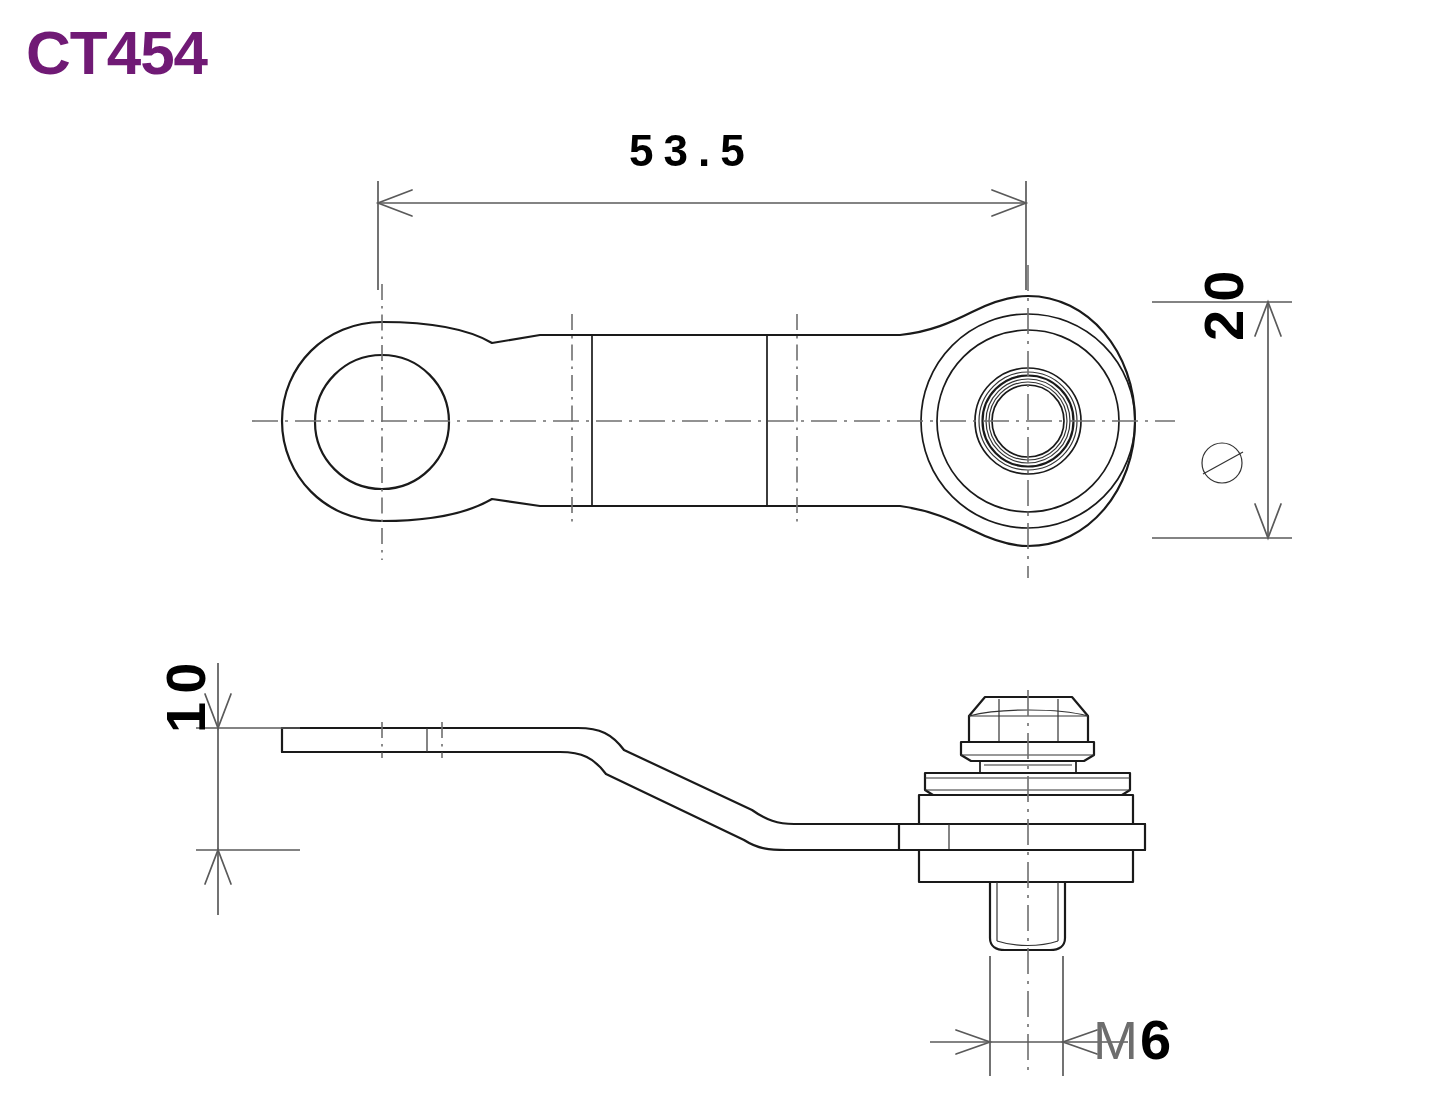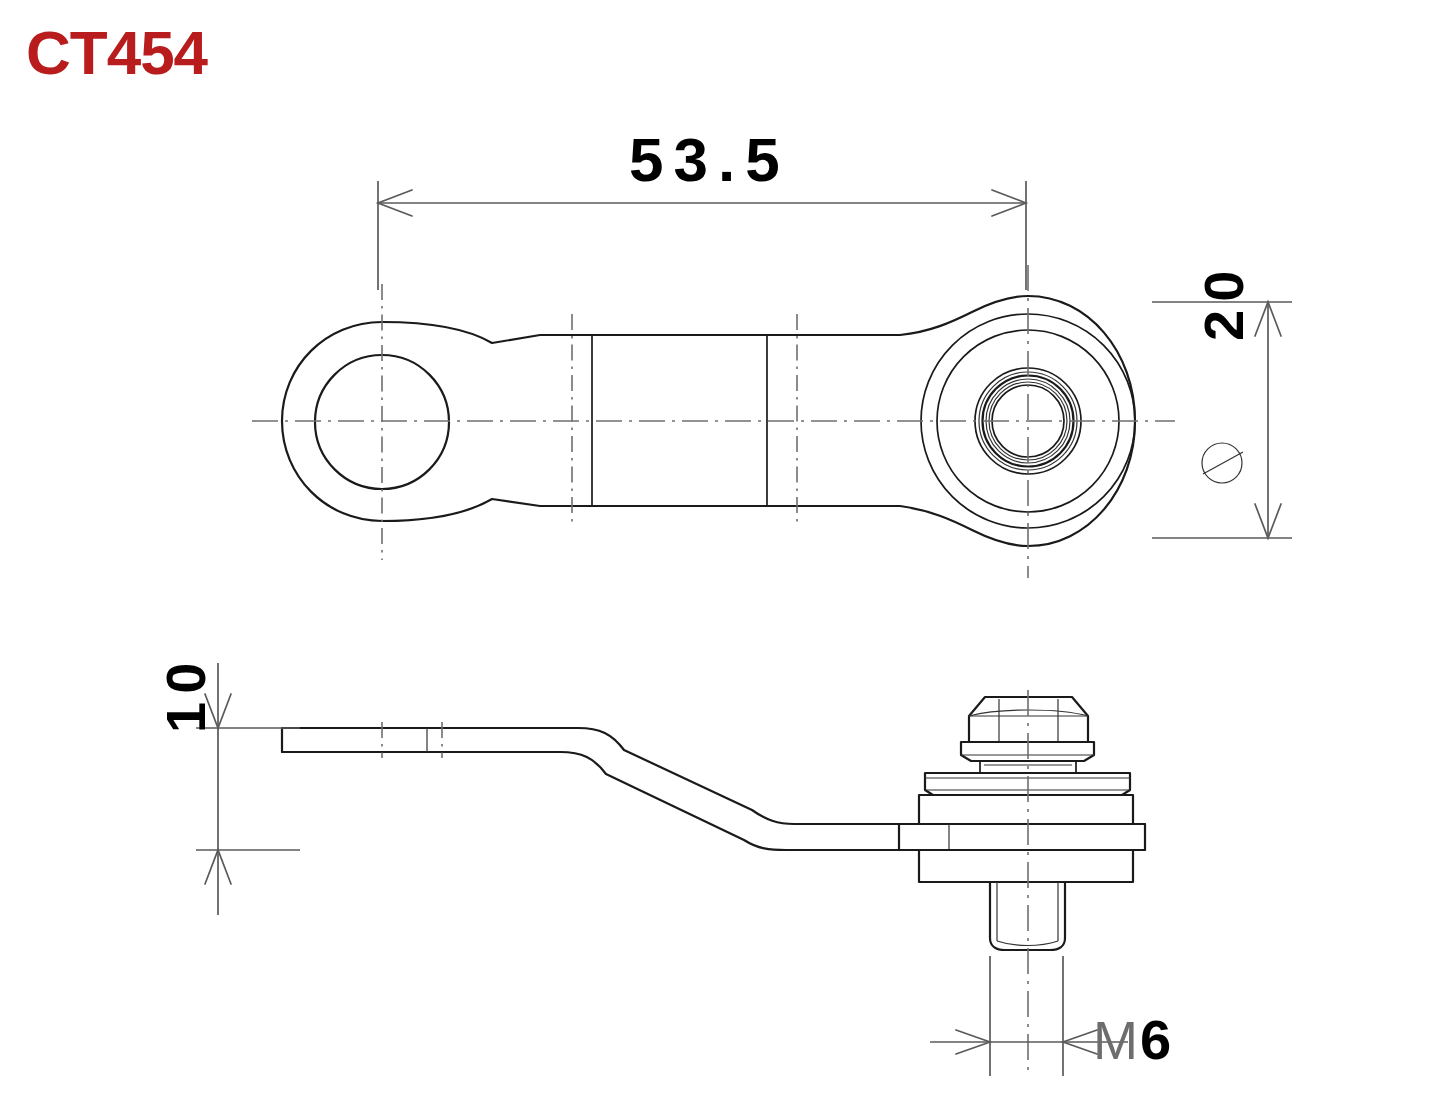--- a/index.html
+++ b/index.html
@@ -5,30 +5,30 @@
   html,body{margin:0;padding:0;background:#ffffff;}
   body{
     width:1445px;height:1094px;position:relative;overflow:hidden;
     font-family:"Liberation Sans","DejaVu Sans",sans-serif;
     -webkit-font-smoothing:antialiased;
   }
   #drawing{position:absolute;left:0;top:0;width:1445px;height:1094px;}
   .part-title{
     position:absolute;left:26px;top:22px;
     font-family:"Liberation Sans","DejaVu Sans",sans-serif;
-    font-size:62px;font-weight:bold;color:#b91c1c;
+    font-size:62px;font-weight:bold;color:#701a75;
     letter-spacing:-1px;line-height:1;
     white-space:nowrap;
   }
   .dim-text{
     position:absolute;
     font-family:"Liberation Sans","DejaVu Sans",sans-serif;
     color:#000000;white-space:nowrap;line-height:1;
   }
-  .dim-53{ left:629px; top:129px; font-size:62px; font-weight:bold; letter-spacing:10px; }
+  .dim-53{ left:629px; top:129px; font-size:44px; font-weight:bold; letter-spacing:10px; }
   .dim-20{
     left:1196px; top:341px; font-size:56px; font-weight:bold; letter-spacing:8px;
     transform:rotate(-90deg); transform-origin:left top;
   }
   .dim-10{
     left:158px; top:733px; font-size:56px; font-weight:bold; letter-spacing:8px;
     transform:rotate(-90deg); transform-origin:left top;
   }
   .dim-m6{ left:1093px; top:1012px; font-size:56px; font-weight:bold; letter-spacing:2px; }
   .dim-m6 .m-glyph{ font-weight:400; color:#6d6d6d; font-size:54px; }

